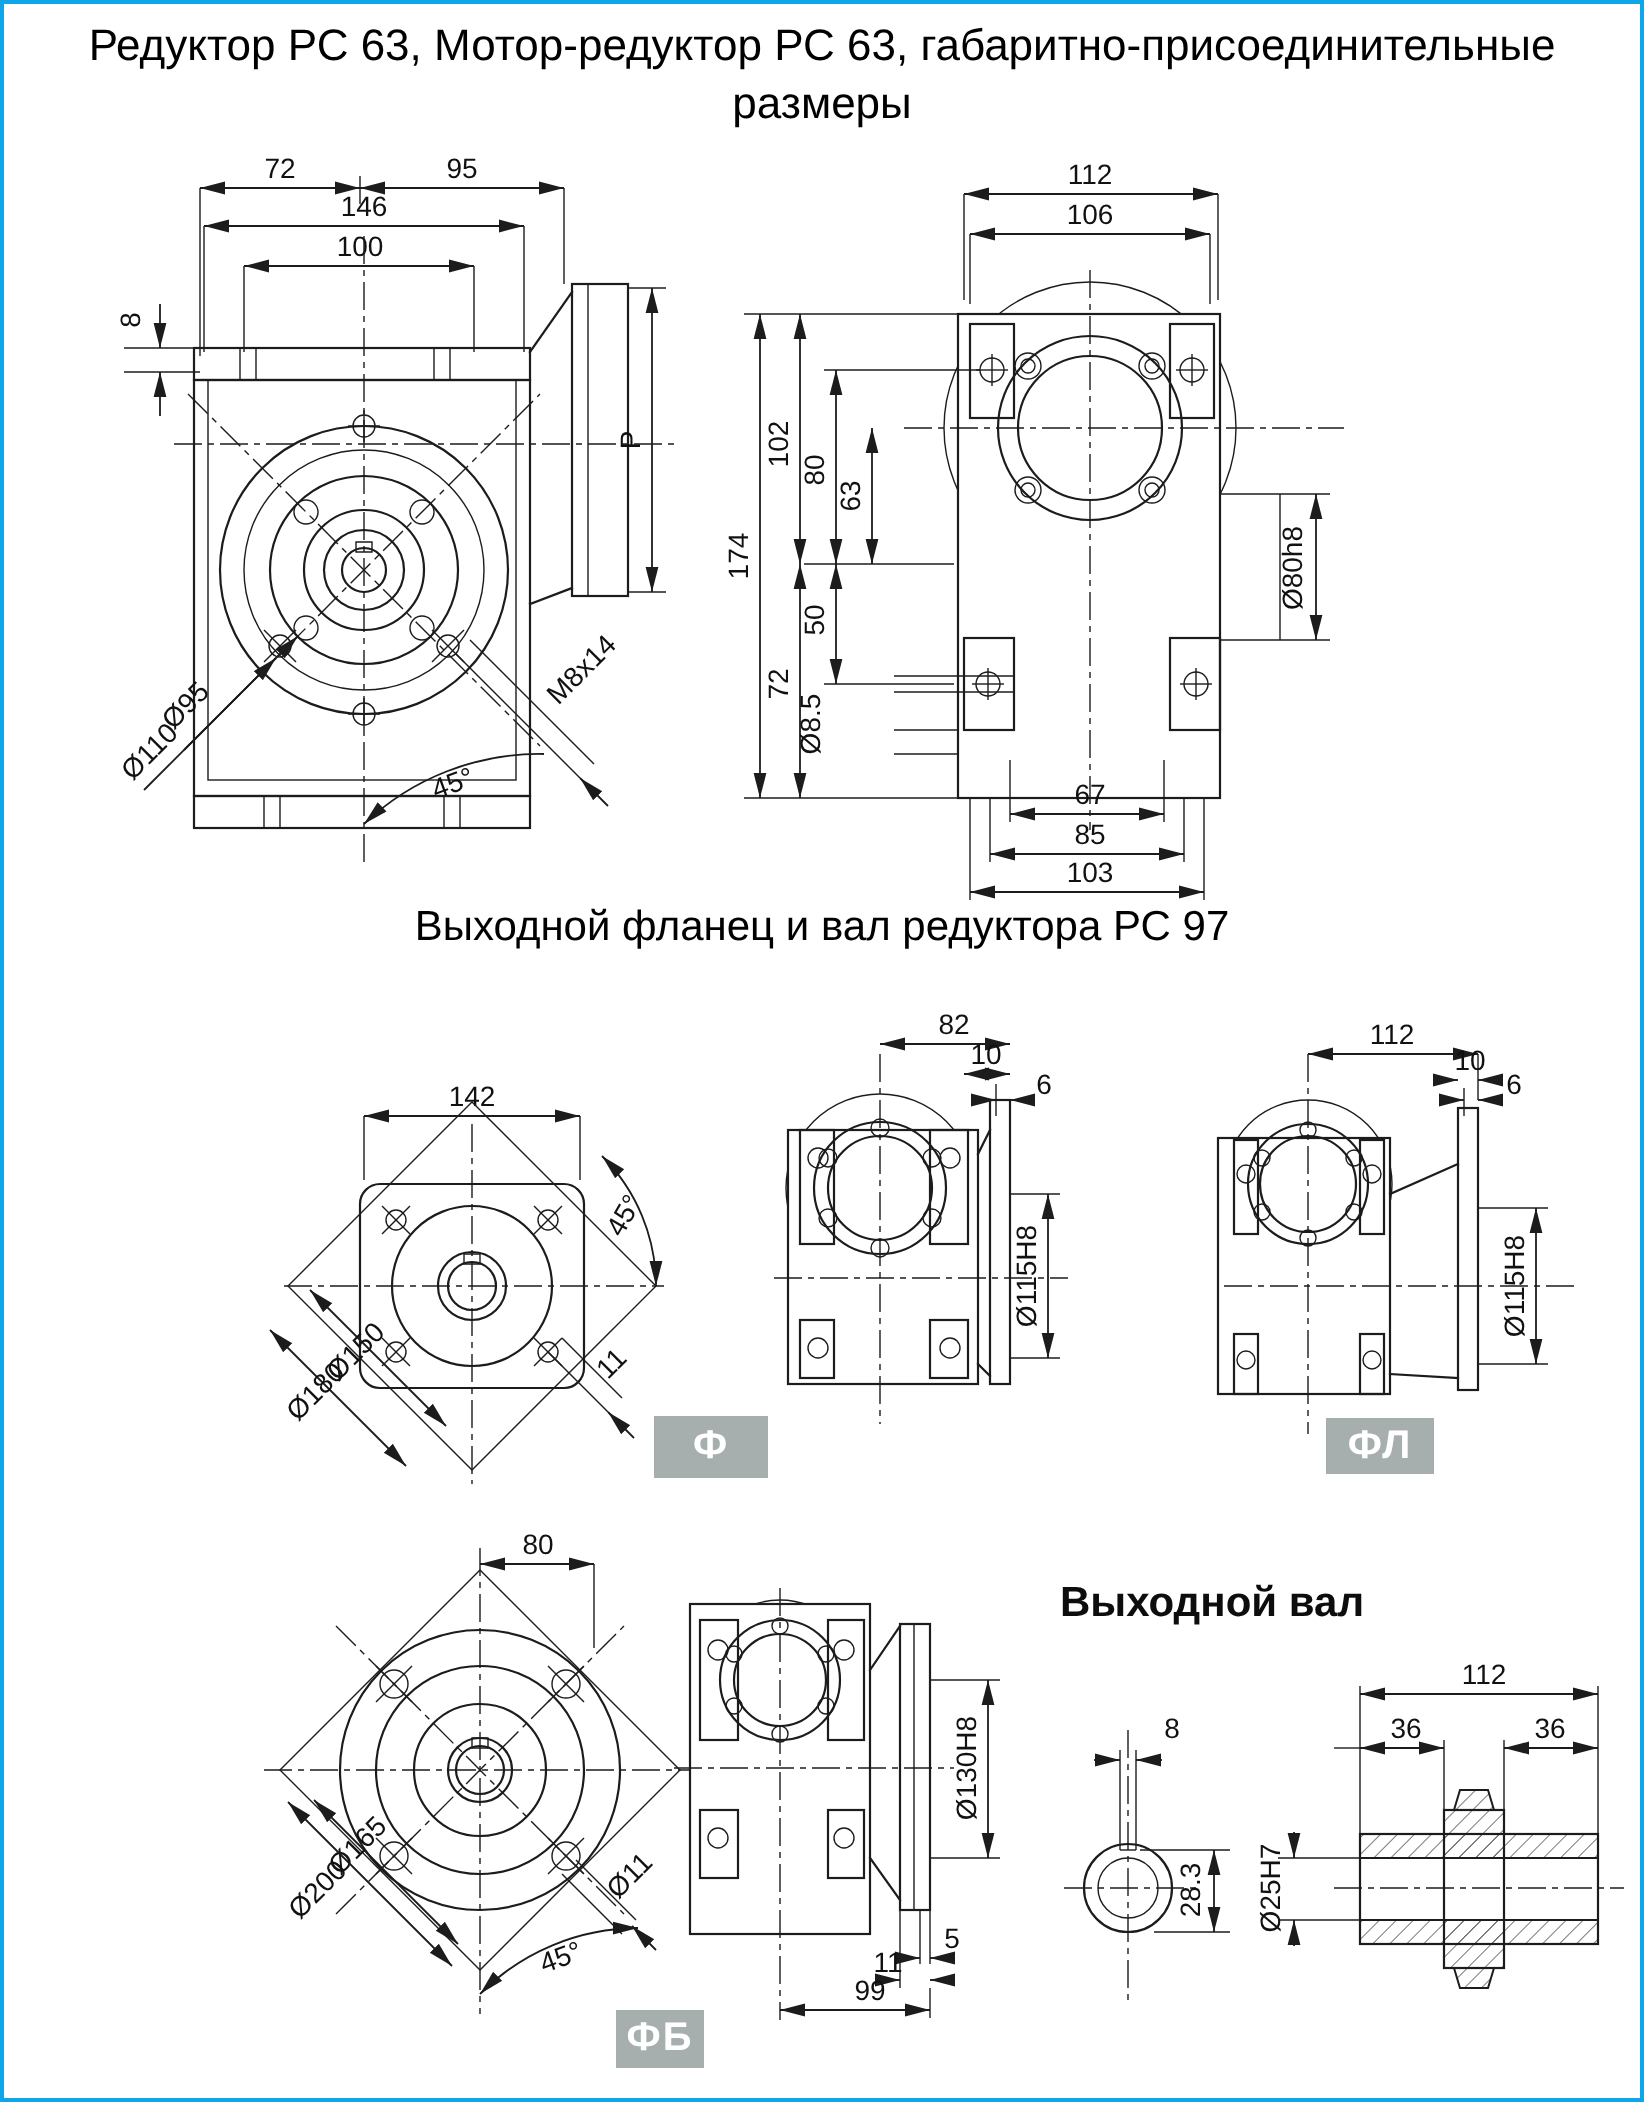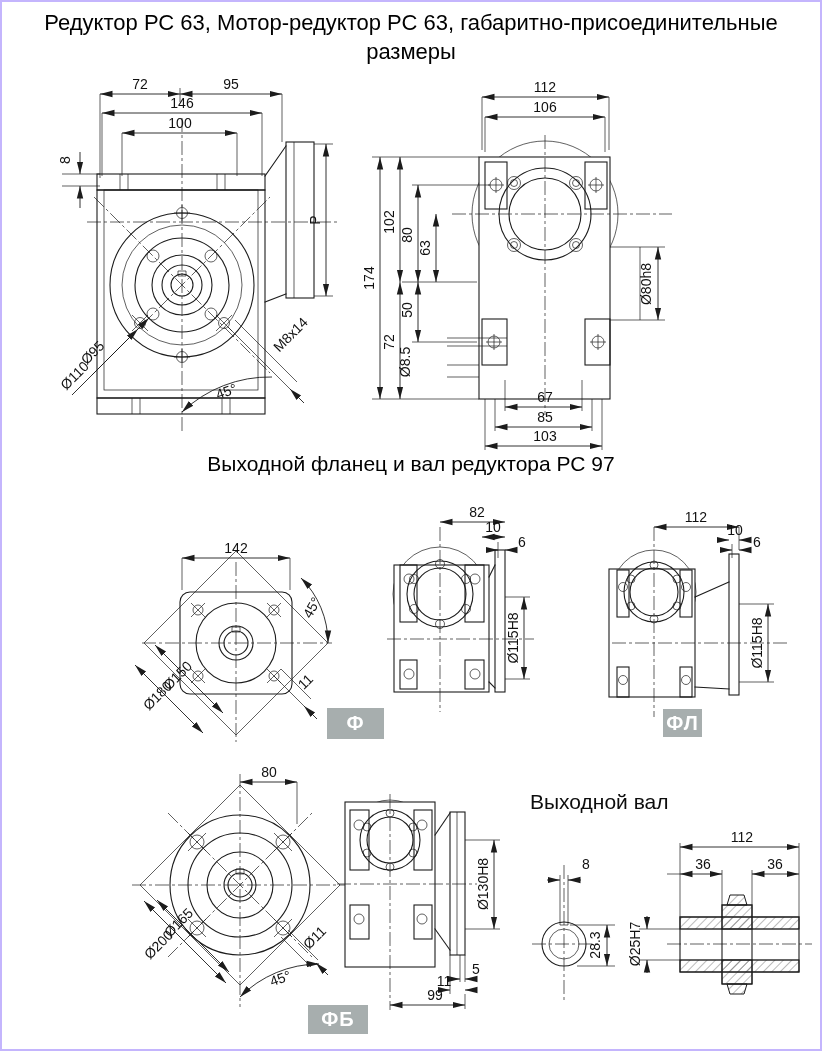--- a/index.html
+++ b/index.html
@@ -1,21 +1,21 @@
 <!DOCTYPE html>
 <html><head>
 <meta charset="utf-8">
 <style>
   *{margin:0;padding:0;box-sizing:border-box}
   html,body{background:#fff}
   body{font-family:"Liberation Sans",sans-serif;color:#000}
-  .page{position:relative;width:822px;height:1051px;background:#fff;border:2px solid #c4b5fd;overflow:hidden}
+  .page{position:relative;width:822px;height:1051px;background:#fff;border:2px solid #0ea5e9;overflow:hidden}
   .title{position:absolute;left:0;top:6px;width:100%;text-align:center;font-size:22px;line-height:1.32;color:#000}
   .sec-title{position:absolute;left:0;top:450px;width:100%;text-align:center;font-size:21px;color:#000}
-  .shaft-title{position:absolute;left:528px;top:788px;font-size:21px;font-weight:normal;color:#0d0d0d}
+  .shaft-title{position:absolute;left:528px;top:788px;font-size:21px;font-weight:bold;color:#0d0d0d}
   .vlabel{position:absolute;background:#a7aeae;color:#fff;font-weight:bold;font-size:20px;display:flex;align-items:center;justify-content:center;letter-spacing:1px}
   svg{position:absolute;overflow:visible}
   .ln{stroke:#1c1c1c;stroke-width:1.1;fill:none;stroke-linecap:square}
   .fw{stroke:#1c1c1c;stroke-width:1.1;fill:#fff}
   .th{stroke:#1c1c1c;stroke-width:0.7;fill:none}
   .cl{stroke:#1c1c1c;stroke-width:0.7;fill:none;stroke-dasharray:14 3 3 3}
   .dim{stroke:#1c1c1c;stroke-width:0.9;fill:none}
   .ha{stroke:#1c1c1c;stroke-width:1;fill:url(#hatch)}
   text{font-family:"Liberation Sans",sans-serif;font-size:14px;fill:#111;text-anchor:middle}
 </style>
@@ -446,16 +446,16 @@
     <line class="dim" x1="225" y1="57" x2="272" y2="57" marker-start="url(#ar)" marker-end="url(#ar)"></line>
     <text x="248" y="52">36</text>
     <line class="th" x1="153" y1="112" x2="112" y2="112"></line>
     <line class="th" x1="153" y1="143" x2="112" y2="143"></line>
     <line class="dim" x1="120" y1="99" x2="120" y2="112" marker-end="url(#ar)"></line>
     <line class="dim" x1="120" y1="143" x2="120" y2="156" marker-start="url(#ar)"></line>
     <text x="113" y="127" transform="rotate(-90 113 127)">Ø25H7</text>
   </svg>
 
   <div class="vlabel" style="left:325px;top:706px;width:57px;height:31px">Ф</div>
-  <div class="vlabel" style="left:661px;top:707px;width:39px;height:28px">ФЛ</div>
-  <div class="vlabel" style="left:306px;top:1003px;width:60px;height:29px">ФБ</div>
+  <div class="vlabel" style="left:661px;top:707px;width:54px;height:28px">ФЛ</div>
+  <div class="vlabel" style="left:306px;top:1003px;width:44px;height:29px">ФБ</div>
 
 </div>
 
 </body></html>

